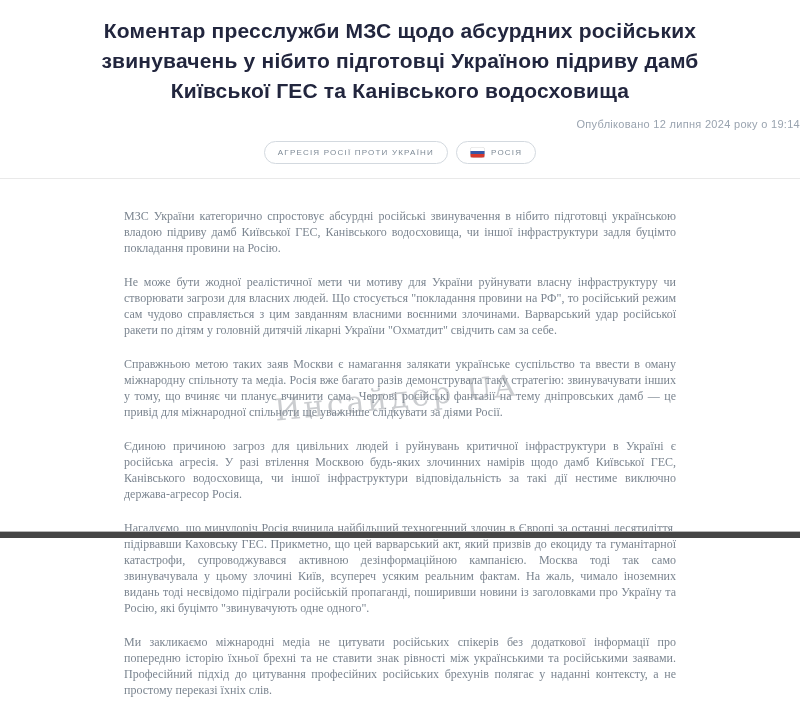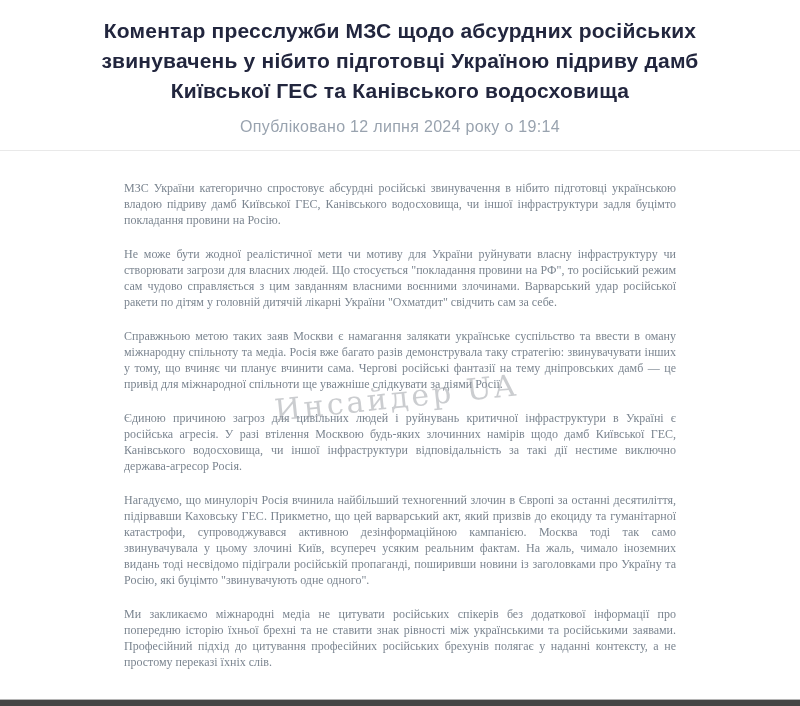--- a/index.html
+++ b/index.html
@@ -5,41 +5,42 @@
   * { box-sizing: border-box; }
   html, body { margin: 0; padding: 0; }
   body {
     width: 800px; height: 706px;
     background: #ffffff;
     font-family: "Liberation Sans", sans-serif;
     overflow: hidden;
   }
   .page {
     position: relative;
-    width: 800px; height: 706px;
+    width: 800px; height: 538px;
     background: #ffffff;
   }
   .article-header {
     padding-top: 16px;
     text-align: center;
   }
   .article-title {
     margin: 0 auto;
     max-width: 612px;
     font-size: 21px;
     line-height: 30px;
     font-weight: bold;
     color: #22263e;
     letter-spacing: 0.2px;
   }
   .publish-date {
     margin-top: 12px;
-    font-size: 16px;
+    font-size: 11px;
     color: #99a3af;
     letter-spacing: 0.3px;
+    text-align: right;
   }
   .tag-list {
     margin-top: 11px;
     display: flex;
     justify-content: center;
     align-items: center;
     gap: 8px;
   }
   .tag {
     display: inline-flex;
@@ -110,20 +111,29 @@
 </head>
 <body>
 
 <div class="page">
 
   <header class="article-header">
     <h1 class="article-title">Коментар пресслужби МЗС щодо абсурдних російських звинувачень у нібито підготовці Україною підриву дамб Київської ГЕС та Канівського водосховища</h1>
 
     <div class="publish-date">Опубліковано 12 липня 2024 року о 19:14</div>
 
+    <div class="tag-list">
+      <span class="tag">
+        <span>АГРЕСІЯ РОСІЇ ПРОТИ УКРАЇНИ</span>
+      </span>
+      <span class="tag">
+        <span class="flag-icon"></span>
+        <span>РОСІЯ</span>
+      </span>
+    </div>
   </header>
 
   <hr class="divider">
 
   <main class="article-body">
     <p>МЗС України категорично спростовує абсурдні російські звинувачення в нібито підготовці українською владою підриву дамб Київської ГЕС, Канівського водосховища, чи іншої інфраструктури задля буцімто покладання провини на Росію.</p>
     <p>Не може бути жодної реалістичної мети чи мотиву для України руйнувати власну інфраструктуру чи створювати загрози для власних людей. Що стосується "покладання провини на РФ", то російський режим сам чудово справляється з цим завданням власними воєнними злочинами. Варварський удар російської ракети по дітям у головній дитячій лікарні України "Охматдит" свідчить сам за себе.</p>
     <p>Справжньою метою таких заяв Москви є намагання залякати українське суспільство та ввести в оману міжнародну спільноту та медіа. Росія вже багато разів демонструвала таку стратегію: звинувачувати інших у тому, що вчиняє чи планує вчинити сама. Чергові російські фантазії на тему дніпровських дамб — це привід для міжнародної спільноти ще уважніше слідкувати за діями Росії.</p>
     <p>Єдиною причиною загроз для цивільних людей і руйнувань критичної інфраструктури в Україні є російська агресія. У разі втілення Москвою будь-яких злочинних намірів щодо дамб Київської ГЕС, Канівського водосховища, чи іншої інфраструктури відповідальність за такі дії нестиме виключно держава-агресор Росія.</p>
     <p>Нагадуємо, що минулоріч Росія вчинила найбільший техногенний злочин в Європі за останні десятиліття, підірвавши Каховську ГЕС. Прикметно, що цей варварський акт, який призвів до екоциду та гуманітарної катастрофи, супроводжувався активною дезінформаційною кампанією. Москва тоді так само звинувачувала у цьому злочині Київ, всупереч усяким реальним фактам. На жаль, чимало іноземних видань тоді несвідомо підіграли російській пропаганді, поширивши новини із заголовками про Україну та Росію, які буцімто "звинувачують одне одного".</p>

